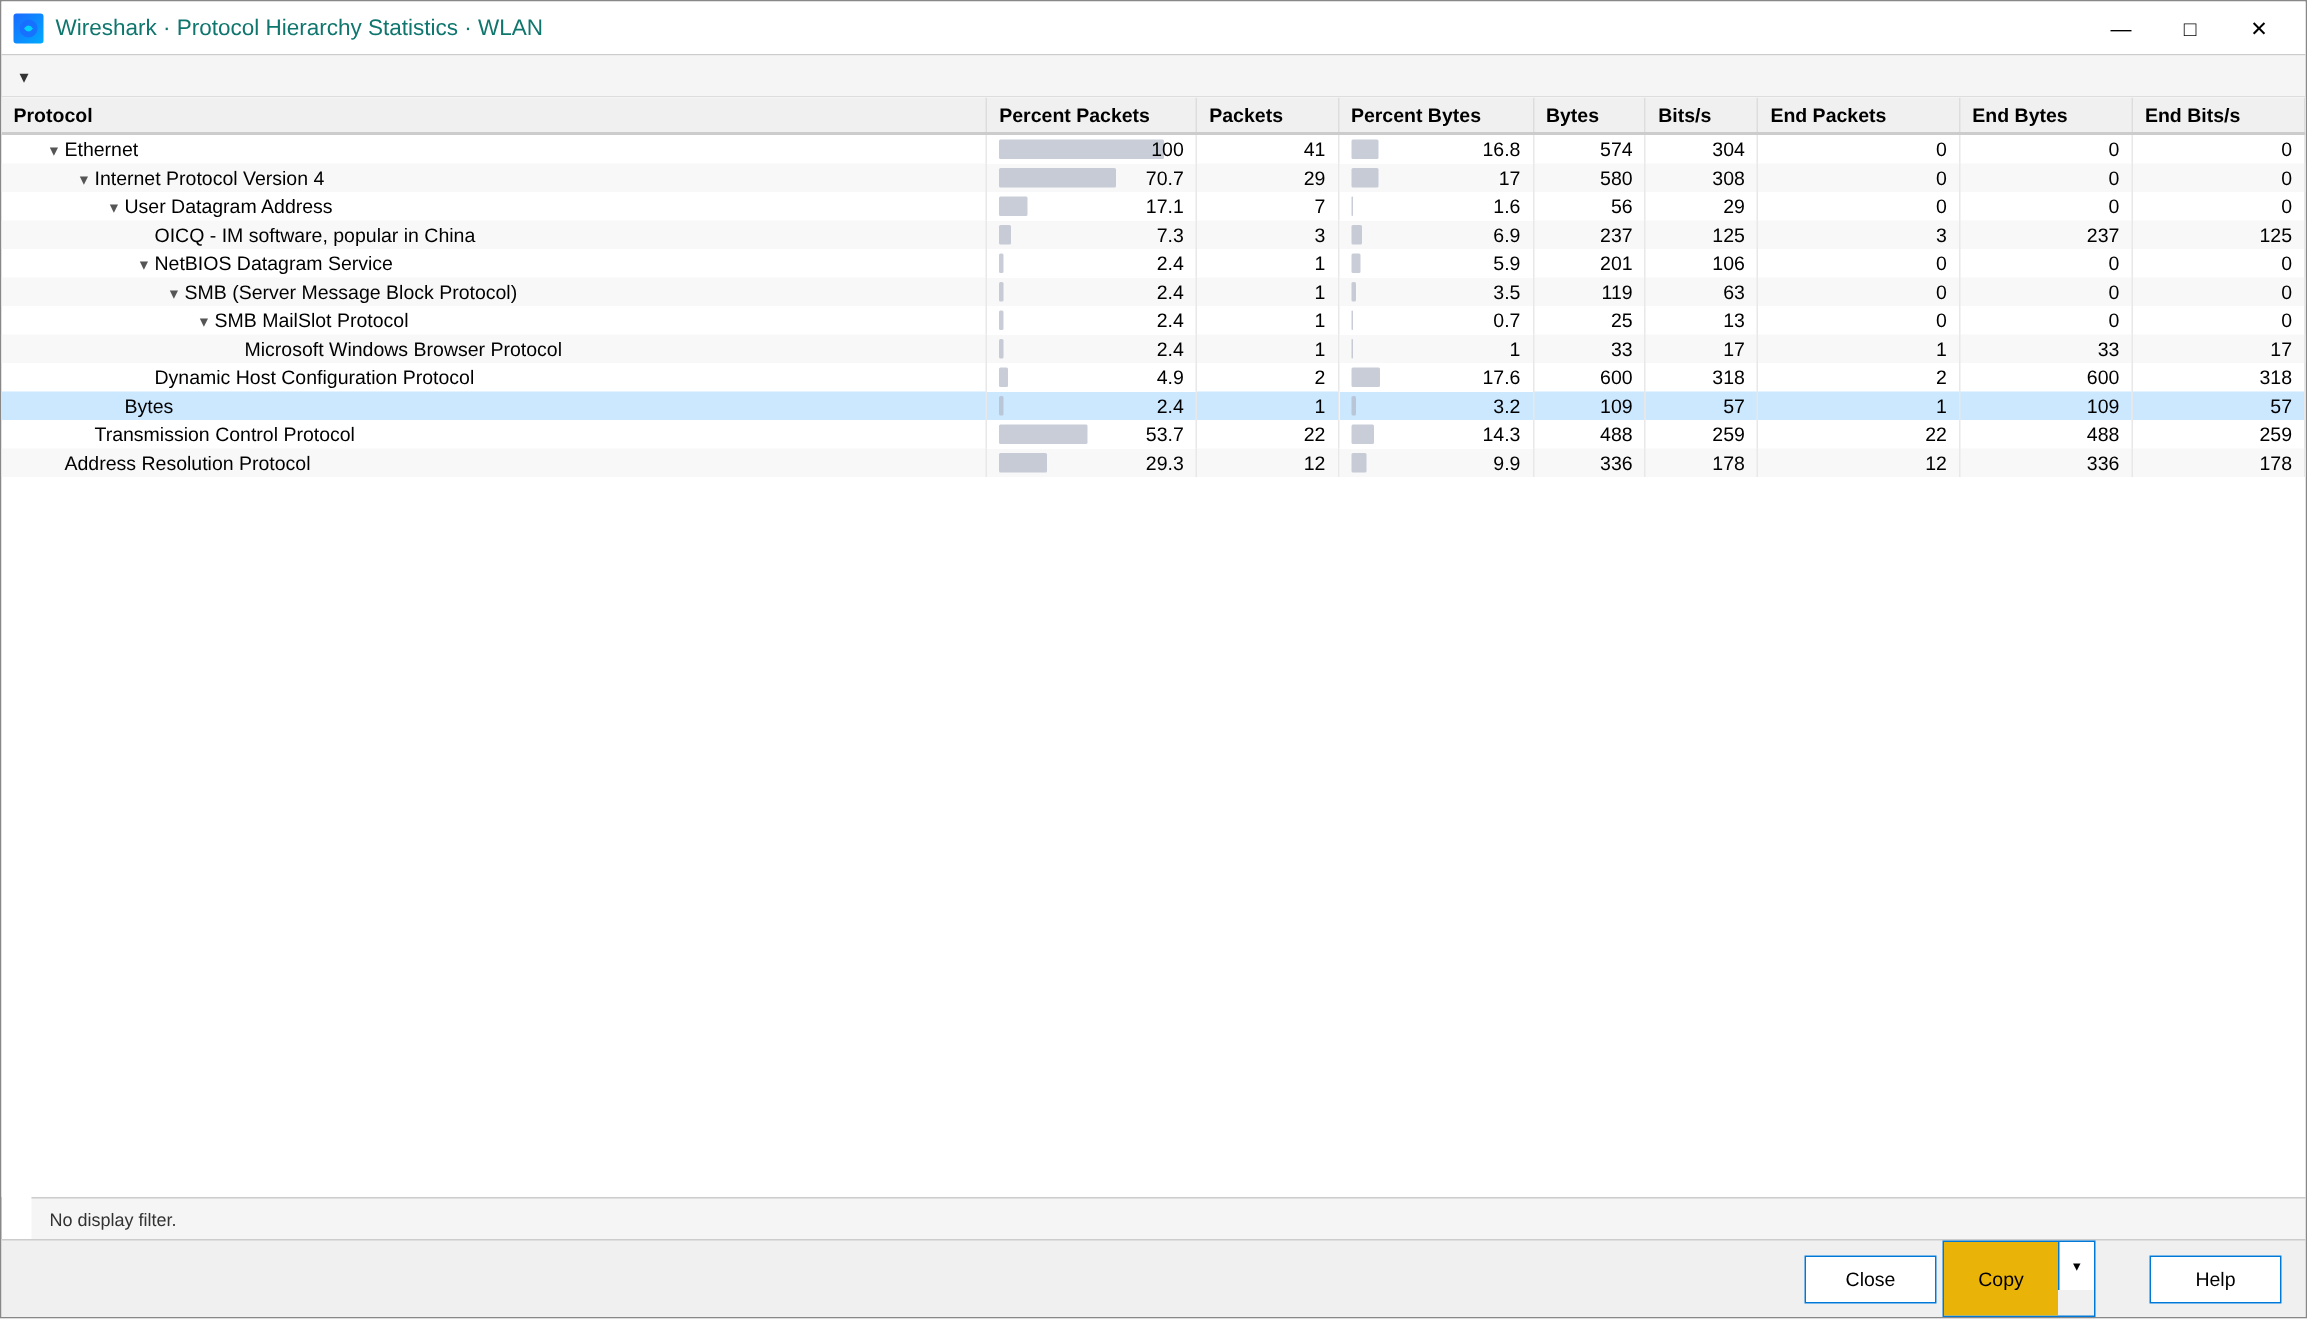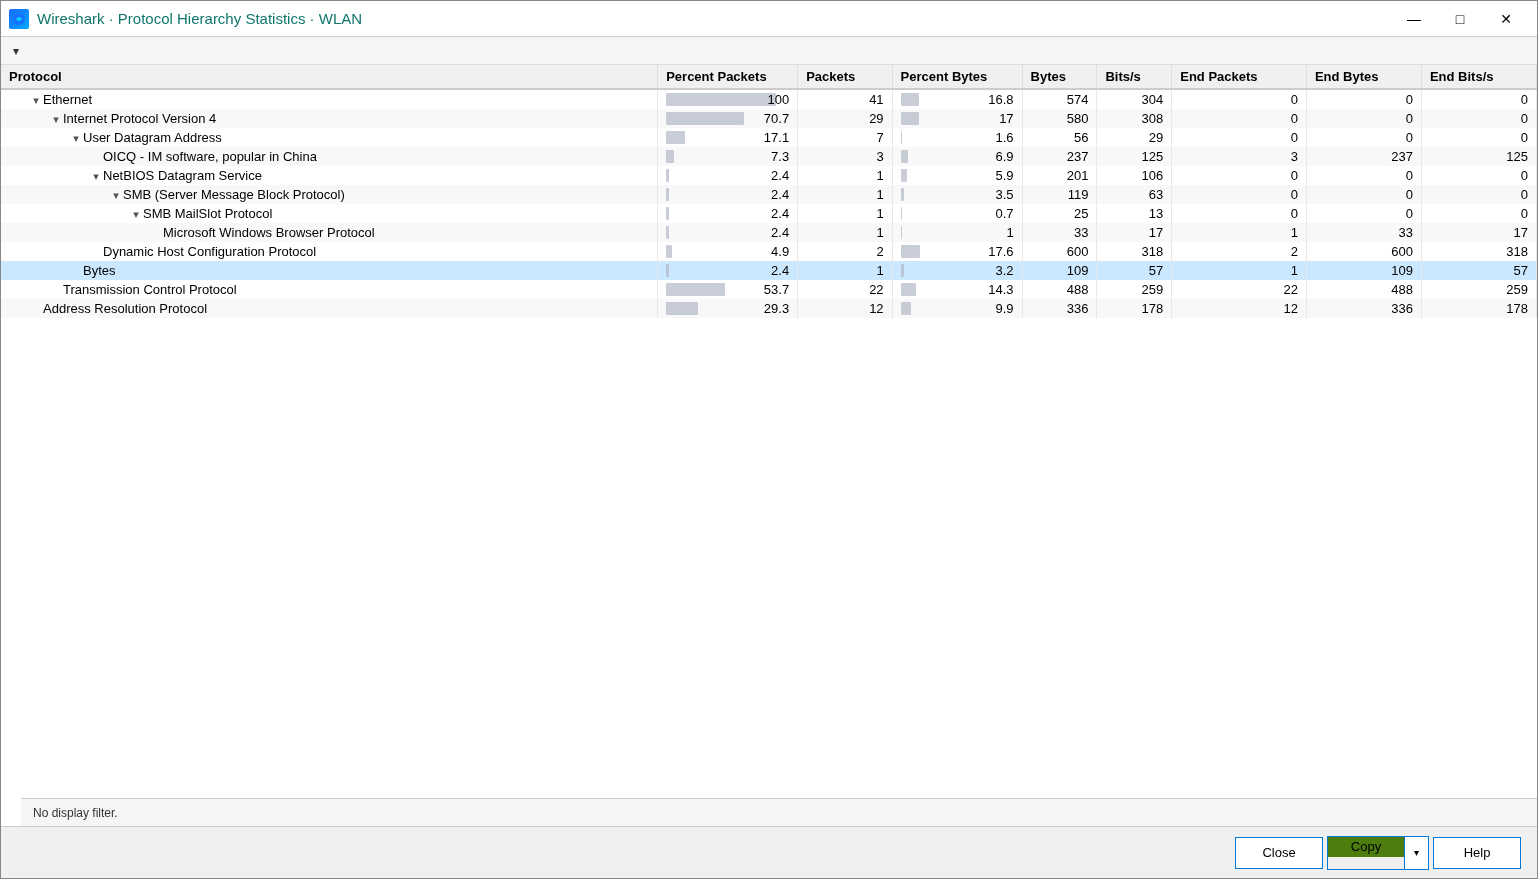--- a/index.html
+++ b/index.html
@@ -176,34 +176,35 @@
       height: 32px;
       border: 1px solid #0078d7;
       background: #fff;
       cursor: pointer;
       font-size: 13px;
       padding: 0 12px;
       color: #000;
       display: flex;
       align-items: center;
       justify-content: center;
+      margin-left: 32px;
     }
     .bottom-btn.primary {
       background: #fff;
       border: 1px solid #0078d7;
     }
     .copy-group {
       display: flex;
       border: 1px solid #0078d7;
     }
     .copy-main {
       min-width: 76px;
-      height: 20px;
+      height: 49px;
       border: none;
-      background: #4d7c0f;
+      background: #eab308;
       cursor: pointer;
       font-size: 13px;
       padding: 0 10px;
       text-align: center;
     }
     .copy-dropdown {
       width: 24px;
       height: 32px;
       border: none;
       border-left: 1px solid #0078d7;

